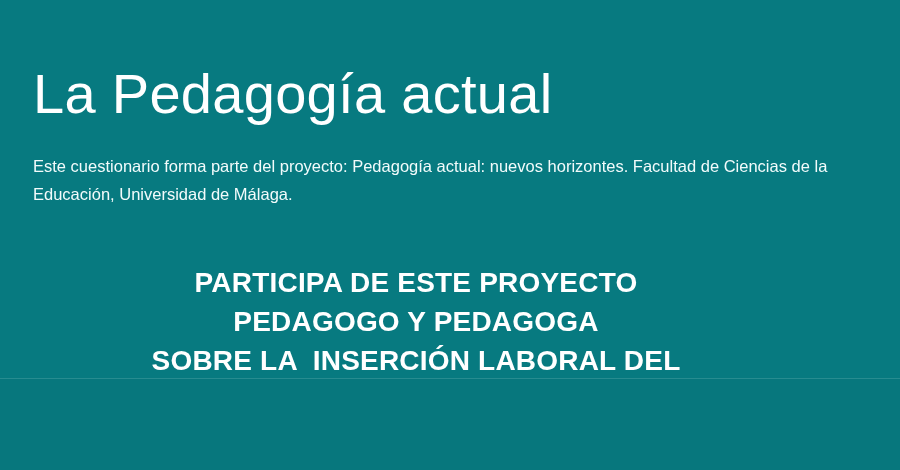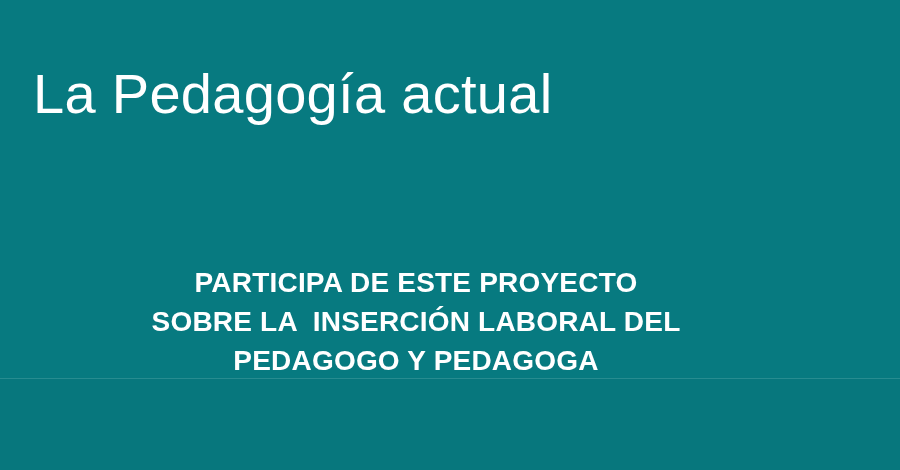--- a/index.html
+++ b/index.html
@@ -95,20 +95,21 @@
 <body>
 
 <div id="poster">
 
   <div class="band-top"></div>
   <div class="band-bottom"></div>
   <div class="divider-rule"></div>
 
   <div class="title">La Pedagogía actual</div>
 
+  <div class="subtitle">Este cuestionario forma parte del proyecto: Pedagogía actual: nuevos horizontes. Facultad de Ciencias de la Educación, Universidad de Málaga.</div>
 
   <div class="cta">
     <span class="cta-line">PARTICIPA DE ESTE PROYECTO</span>
+    <span class="cta-line">PEDAGOGO Y PEDAGOGA</span>
     <span class="cta-line">SOBRE LA  INSERCIÓN LABORAL DEL</span>
-    <span class="cta-line">PEDAGOGO Y PEDAGOGA</span>
   </div>
 
 </div>
 
 </body></html>

